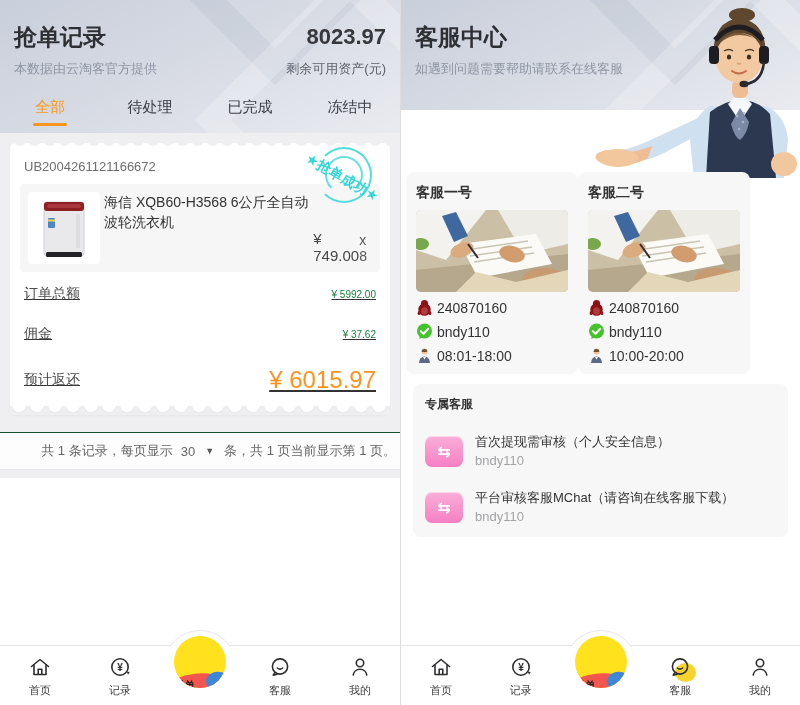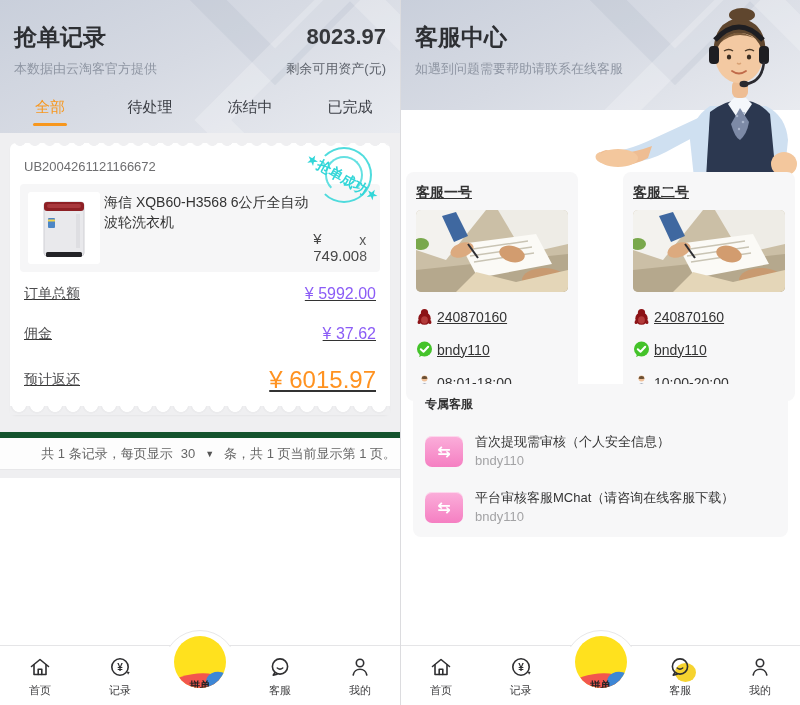--- a/index.html
+++ b/index.html
@@ -51,45 +51,45 @@
   .product-row { display:flex; margin:6px 10px 0; background:#f6f6f7; border-radius:4px; padding:8px; }
   .product-img { width:72px; height:72px; background:#fff; border-radius:3px; display:flex; align-items:center; justify-content:center; flex:none; }
   .product-info { flex:1; margin-left:4px; display:flex; flex-direction:row; }
   .product-name { font-size:14px; line-height:20px; color:#333; }
   .product-bottom { margin-top:auto; display:flex; justify-content:space-between; align-items:flex-end; }
   .product-price { font-size:15px; color:#464646; }
   .product-qty { font-size:14px; color:#585858; }
   .sum-rows { padding:2px 14px 0;text-decoration:underline; }
   .sum-row { display:flex; justify-content:space-between; align-items:center; height:40px; }
   .sum-row .lab { font-size:14px; color:#4c4c4e; }
-  .sum-row .val { font-size:16px; color:#8b5cf6; }
+  .sum-row .val { font-size:10px; color:#15803d; }
   .sum-row.hl { height:52px; }
   .sum-row.hl .val { font-size:24px; color:#ff9220; }
   .wave-bottom {
     height:9px;
     background:radial-gradient(circle at 9px -1px,#fff 6.6px,#ebebed 7.2px 8.4px,#efeff1 8.8px);
     background-size:18px 9px;
   }
   .pagination {
     position:absolute; top:432px; left:0; right:0; height:38px; background:#fdfdfd;
-    border-top:6px solid #14532d; border-bottom:1px solid #e7e7e9;
+    border-top:1px solid #14532d; border-bottom:1px solid #e7e7e9;
     display:flex; align-items:center; justify-content:flex-end;
     font-size:13px; color:#666; padding-right:4px; white-space:nowrap;
   }
   .pagination .pp-val { margin:0 10px 0 8px; color:#666; }
   .pagination .pp-caret { font-size:9px; color:#555; margin-right:10px; cursor:pointer; }
 
   
   .lady { position:absolute; top:0; right:0; z-index:1; }
   .r-body { position:absolute; top:110px; left:0; right:0; bottom:60px; background:#fff; }
-  .cs-cards { position:absolute; top:172px; left:0; right:0; padding:0 5px; display:flex; justify-content:space-between; z-index:2;text-decoration:underline; }
+  .cs-cards { position:absolute; top:172px; left:0; right:0; padding:0 5px; display:flex; justify-content:flex-start; z-index:2; }
   .cs-card { width:172px; background:#f7f7f8; border-radius:8px; padding:10px; }
   .cs-card-title { font-size:14px; font-weight:bold; color:#333; margin:2px 0 8px; }
   .cs-photo { width:152px; height:82px; border-radius:5px; overflow:hidden; }
-  .cs-line { display:flex; align-items:center; margin-top:16px; font-size:14px; color:#333; }
+  .cs-line { display:flex; align-items:center; margin-top:7px; font-size:14px; color:#333; }
   .cs-line .ic { width:17px; height:17px; margin-right:4px; flex:none; display:flex; align-items:center; justify-content:center; }
   .vip-card { position:absolute; top:384px; left:12px; right:12px; background:#f7f7f8; border-radius:8px; padding:12px; z-index:2; }
   .vip-title { font-size:12px; font-weight:bold; color:#333; }
   .vip-row { display:flex; align-items:center; margin-top:20px; }
   .vip-icon {
     width:38px; height:31px; border-radius:7px; flex:none;
     background:linear-gradient(180deg,#fbaeda 0%,#f57fc2 100%);
     color:#fff; font-size:16px; font-weight:bold; text-align:center; line-height:31px;
     box-shadow:inset 0 1px 0 rgba(255,255,255,.5);
   }
@@ -106,21 +106,21 @@
   .notch-mask { position:absolute; left:50%; top:1px; margin-left:-40px; width:80px; height:58px; background:#fff; }
   .tabbar-items { position:absolute; inset:0; display:flex; }
   .tb-item { flex:1; display:flex; flex-direction:column; align-items:center; padding-top:8px; cursor:pointer; position:relative; }
   .tb-label { font-size:11px; color:#3a3a3c; margin-top:3px; }
   .tb-icon { width:26px; height:26px; position:relative; display:flex; align-items:center; justify-content:center; }
   .active-blob { position:absolute; right:-3px; bottom:-2px; width:21px; height:19px; background:#f6d32f; border-radius:50%; }
   .tb-icon svg { position:relative; }
   .grab-btn {
     position:absolute; left:50%; top:-10px; margin-left:-26px; width:52px; height:52px;
     border-radius:50%; background:#ffe11e; overflow:hidden; cursor:pointer; z-index:3;
-    display:flex; flex-direction:column; align-items:center;gap:37px;
+    display:flex; flex-direction:column; align-items:flex-start;gap:37px;
   }
   .grab-btn .red-arc { position:absolute; left:-9px; bottom:-10px; width:58px; height:24px; background:#f2564e; border-radius:50%; transform:rotate(-9deg); }
   .grab-btn .blue-arc { position:absolute; right:-7px; bottom:-5px; width:27px; height:21px; background:#3d87d6; border-radius:50%; transform:rotate(12deg); }
   .grab-label { position:relative; font-size:10.5px; font-weight:bold; color:#222; margin-top:1px; z-index:2; }
 </style>
 </head>
 <body>
 
 <div class="screen" id="screen-left">
   <div class="hdr">
@@ -132,24 +132,24 @@
     <div class="hdr-balance-label">剩余可用资产(元)</div>
     <div class="tabs">
       <div class="tab active">
         <span>全部</span>
         <span class="underline"></span>
       </div>
       <div class="tab">
         <span>待处理</span>
       </div>
       <div class="tab">
+        <span>已完成</span>
+      </div>
+      <div class="tab">
         <span>冻结中</span>
-      </div>
-      <div class="tab">
-        <span>已完成</span>
       </div>
     </div>
   </div>
 
   <div class="l-content">
     <div class="ticket">
       <div class="scallop-top"></div>
       <div class="stamp">
         <div class="ring1"></div>
         <div class="ring2"></div>

